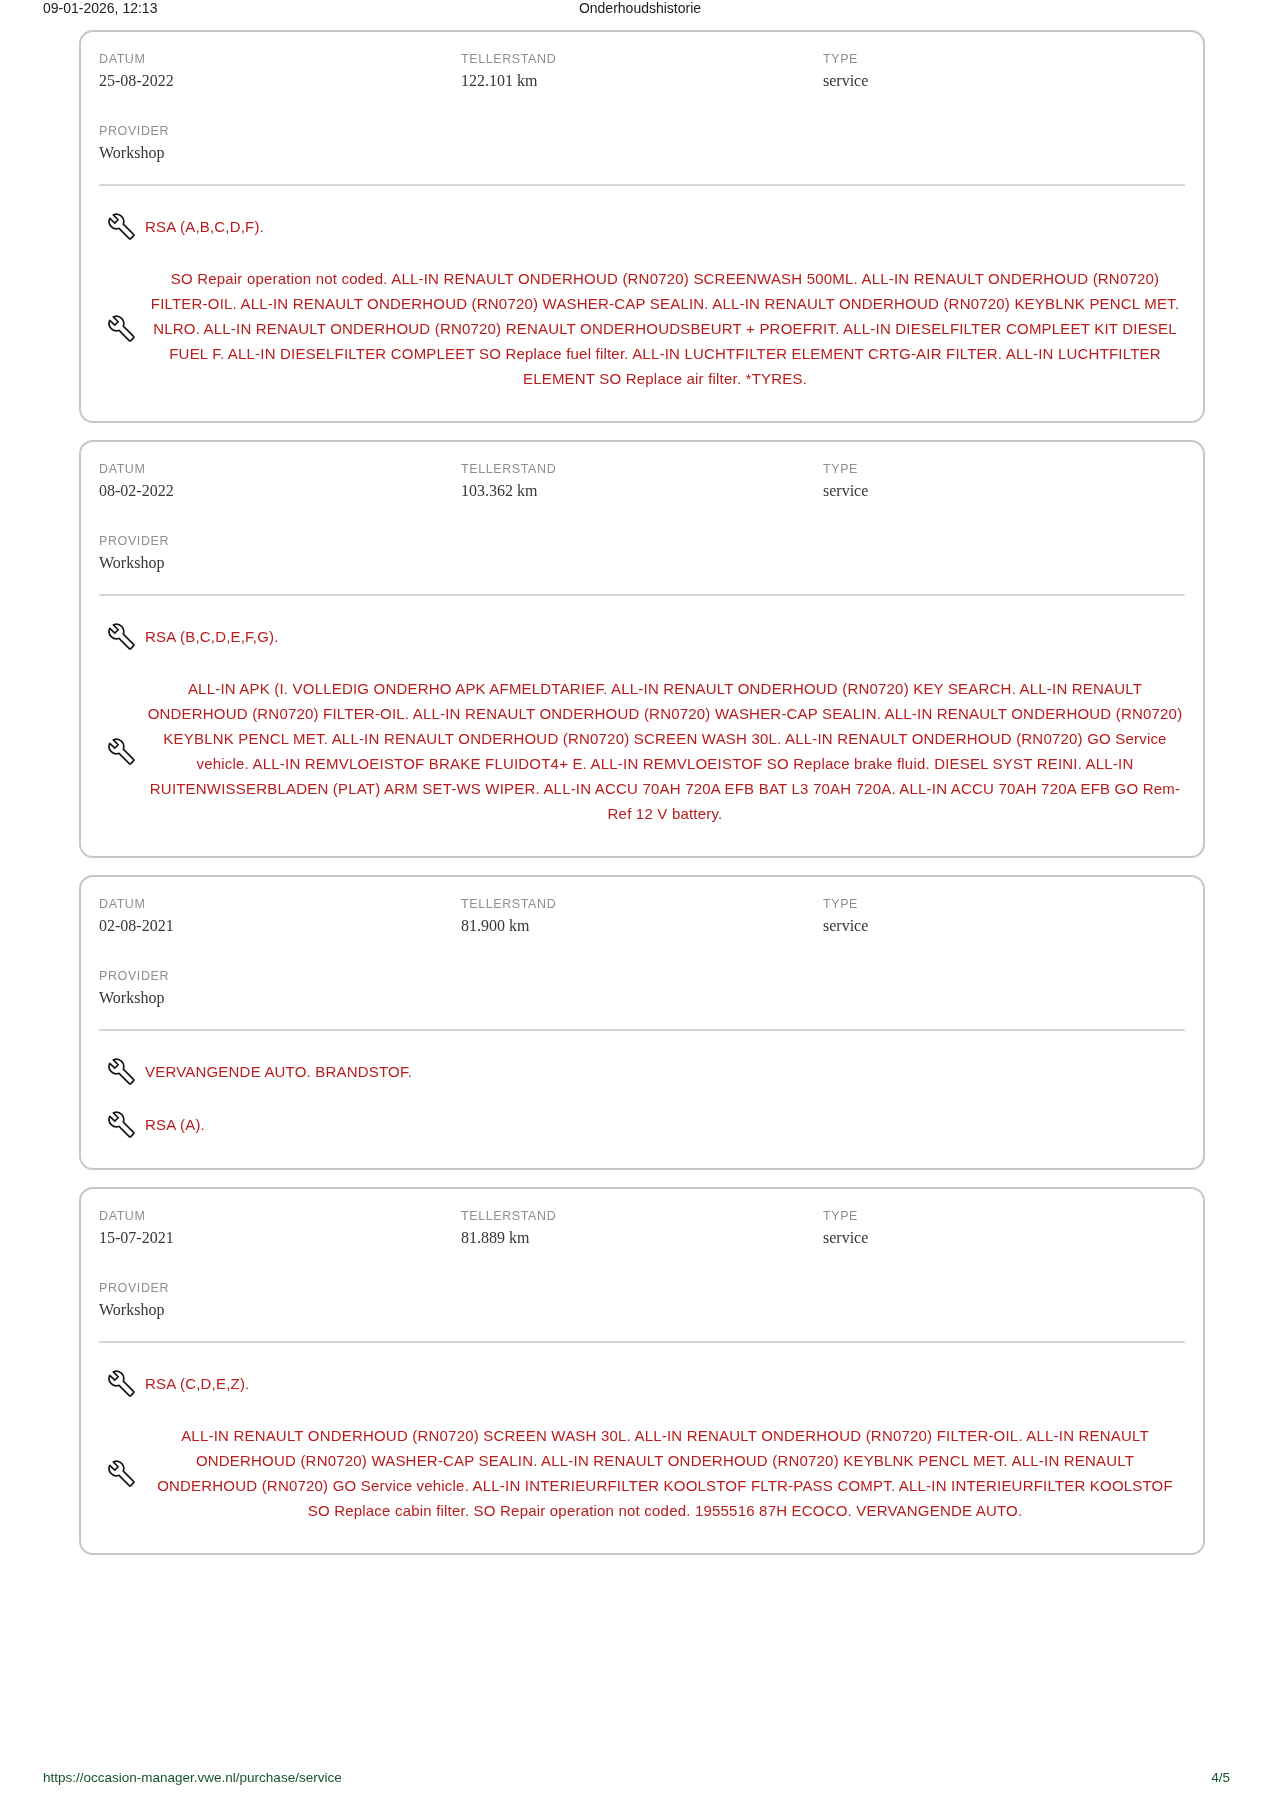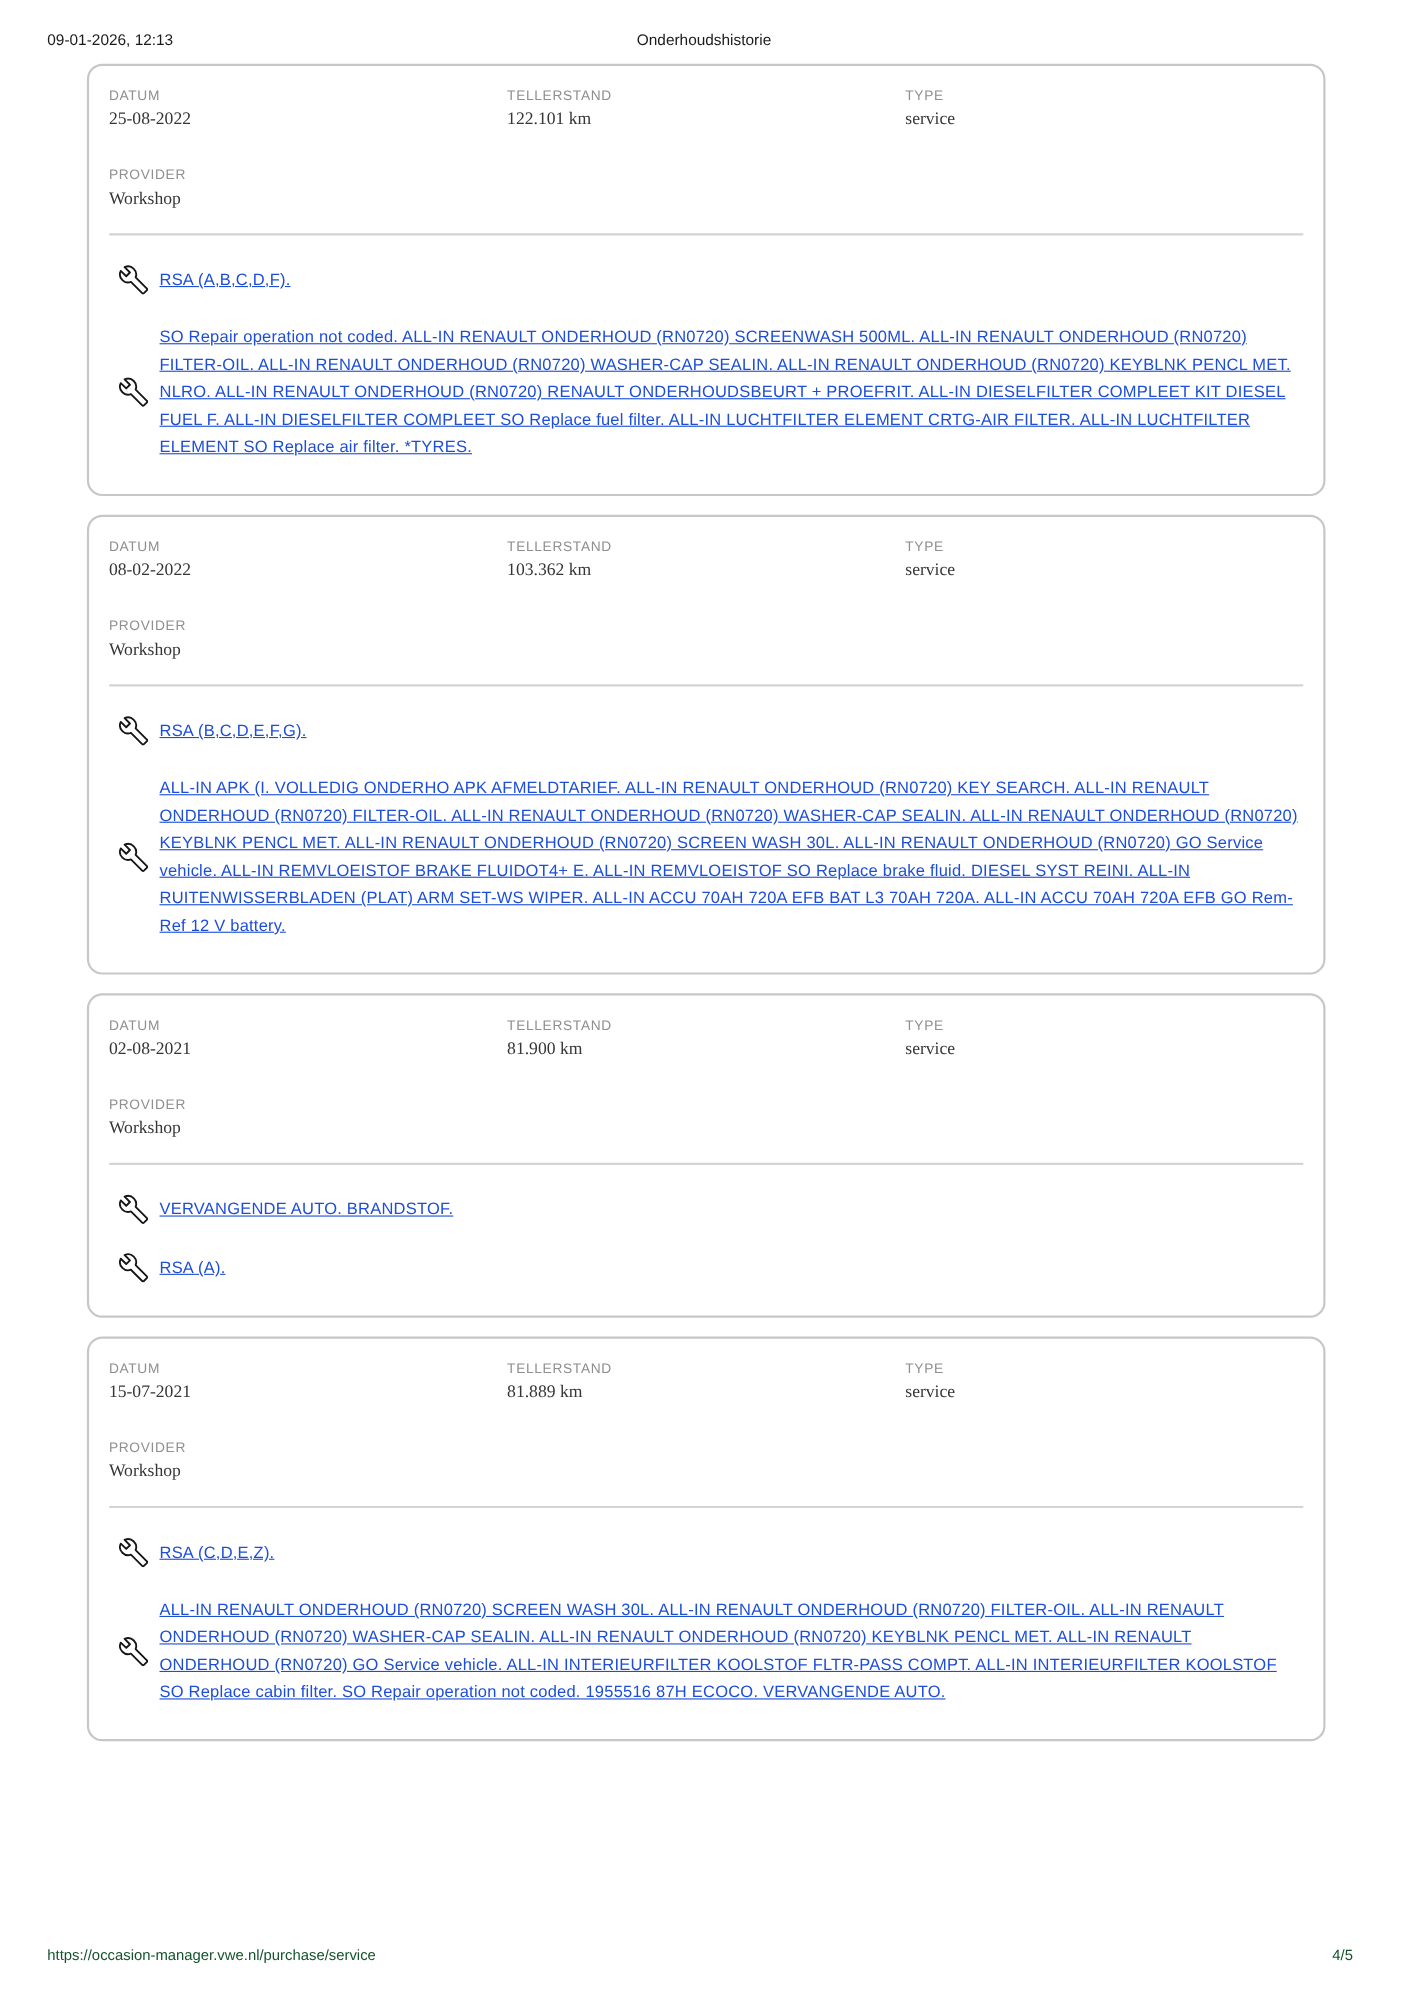--- a/index.html
+++ b/index.html
@@ -9,21 +9,20 @@
     height: 1811px;
     position: relative;
     background: #ffffff;
     font-family: "Liberation Sans", sans-serif;
     color: #232323;
   }
   .page {
     width: 100%;
     height: 100%;
     position: relative;
-    padding-top: 28px;
   }
   
   .page-header {
     position: relative;
     height: 22px;
     margin: 0 43px;
     font-size: 14px;
     color: #1b1b1b;
   }
   .hdr-left { position: absolute; left: 0; top: 0; }
@@ -66,35 +65,34 @@
     height: 2px;
     background: #d4d4d4;
     border-radius: 1px;
     margin: 22px 0 27px 0;
   }
   .item {
     display: flex;
     align-items: center;
     margin-bottom: 26px;
   }
-  .item:last-child { margin-bottom: 0; }
+  .item:last-child { margin-bottom: 0; text-align: center; }
   .item-icon {
     flex: 0 0 46px;
     display: flex;
     align-items: center;
     padding-left: 9px;
   }
   .item-icon svg { display: block; }
   .item-text {
     margin: 0;
     font-size: 15px;
     line-height: 25px;
     letter-spacing: 0.2px;
-    color: #1d4ed8;
-    text-decoration: underline;
+    color: #b91c1c;
   }
   
   .page-footer {
     position: absolute;
     left: 43px;
     right: 50px;
     bottom: 26px;
     display: flex;
     justify-content: space-between;
     font-size: 13.5px;

